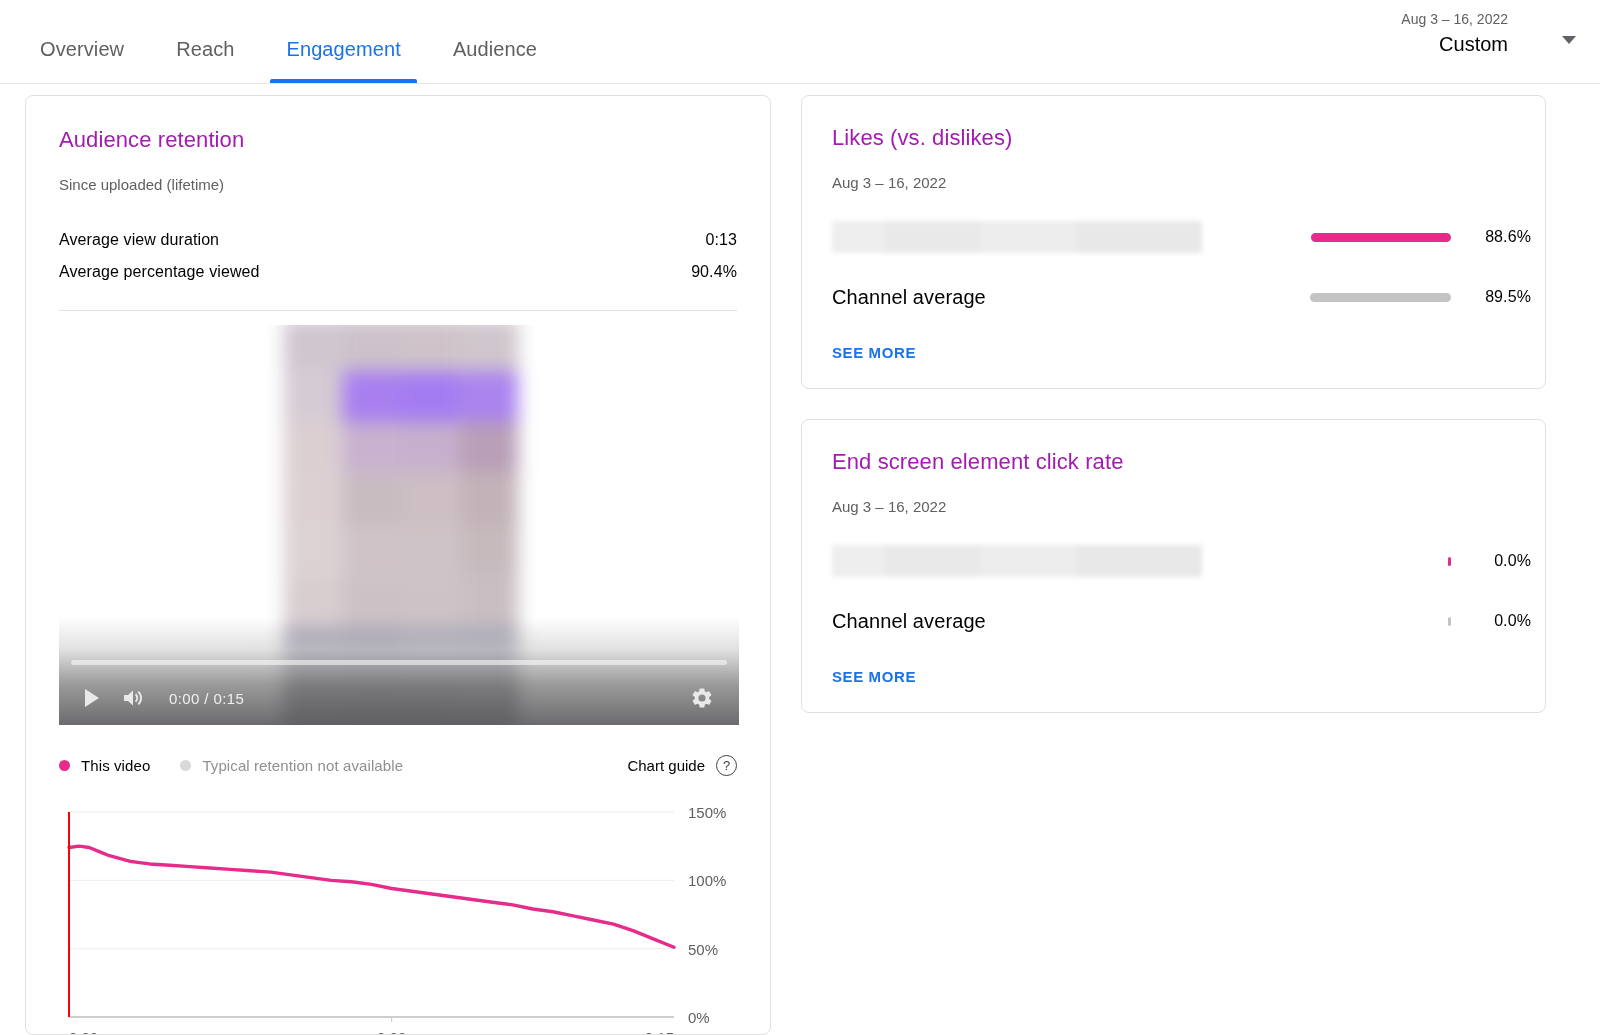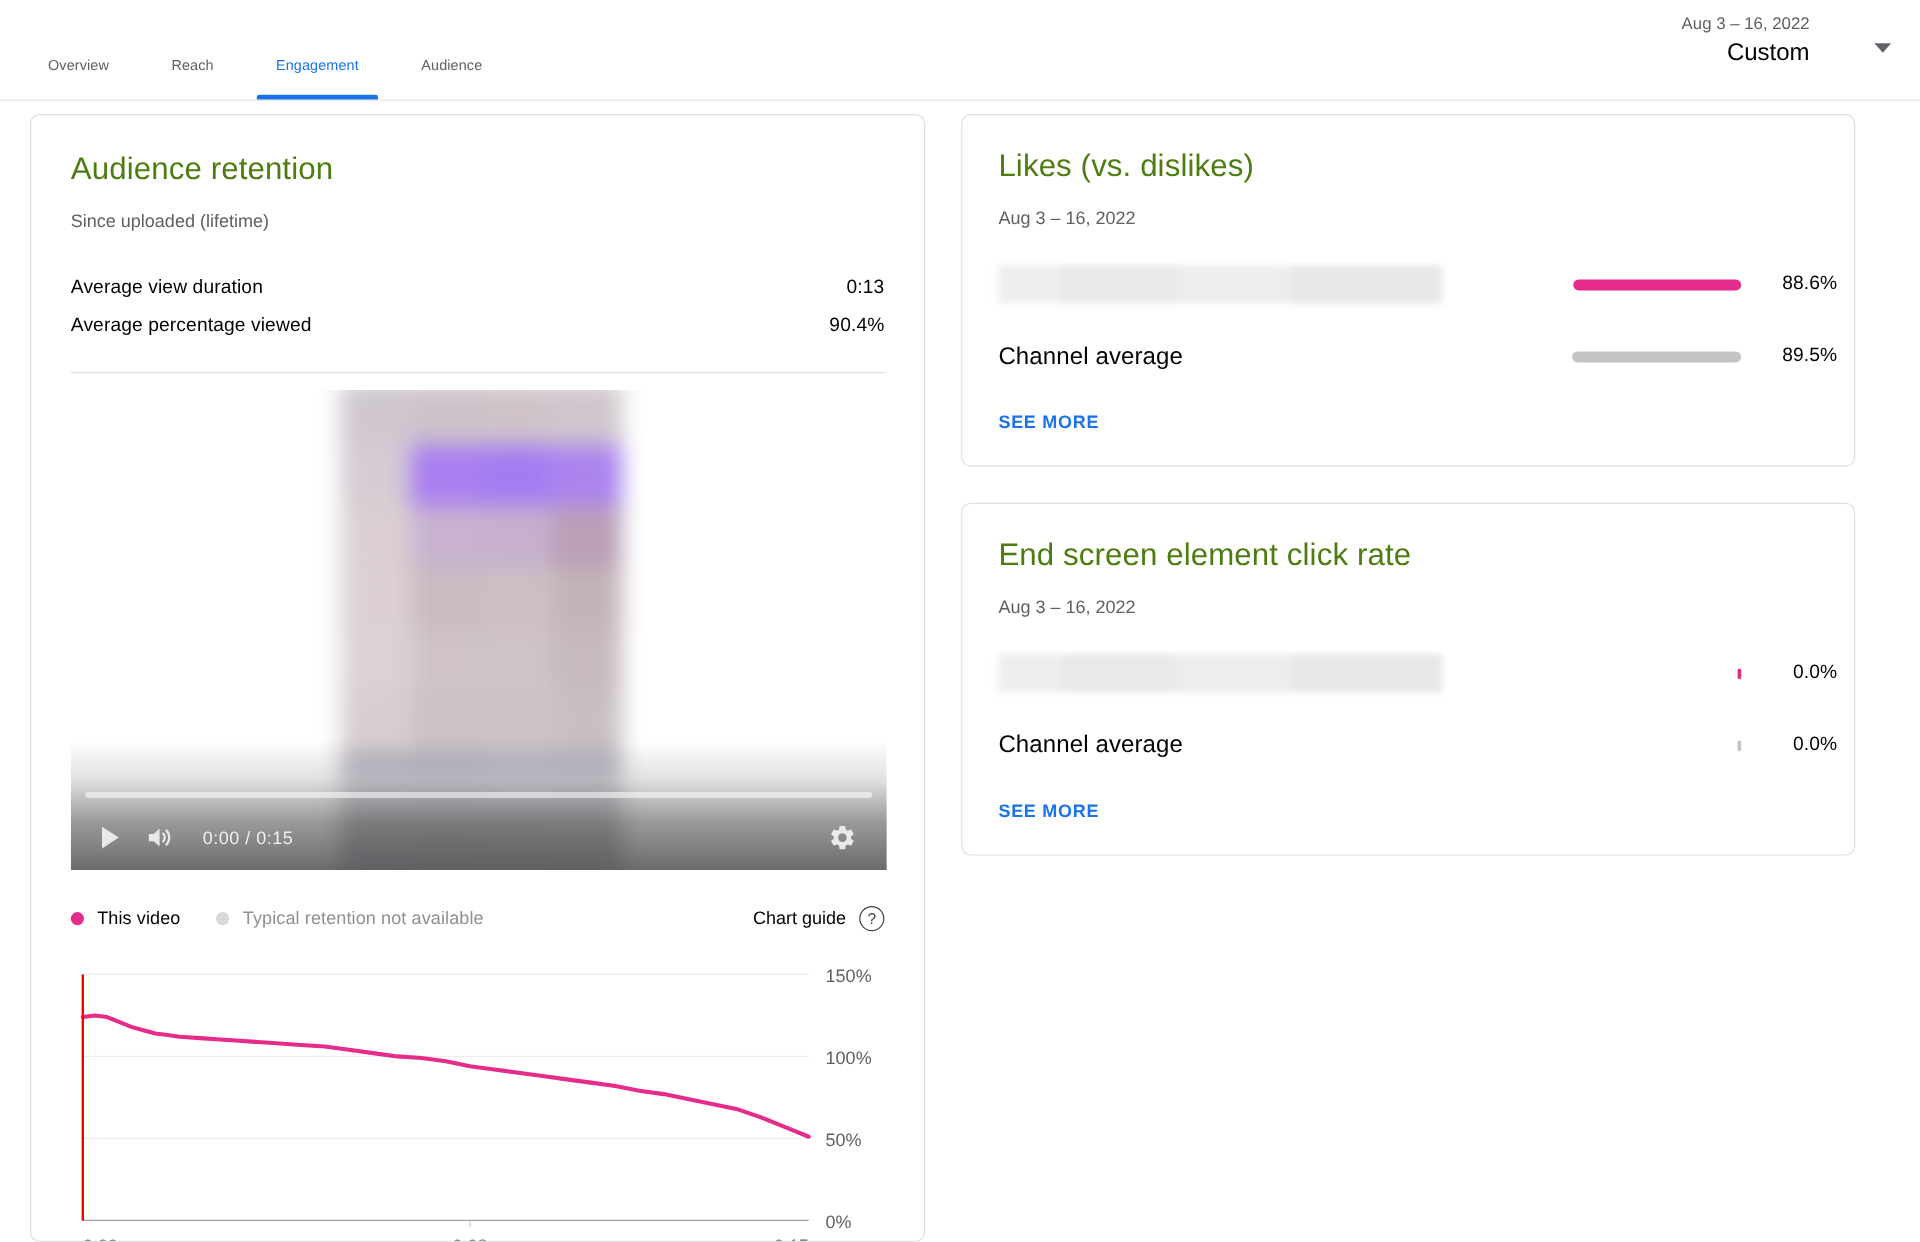--- a/index.html
+++ b/index.html
@@ -24,21 +24,21 @@
   .tabs {
     display: flex;
     align-items: flex-end;
     height: 100%;
     padding-left: 24px;
   }
   .tab {
     position: relative;
     padding: 0 16px 22px 16px;
     margin-right: 20px;
-    font-size: 12px;
+    font-size: 20px;
     letter-spacing: .1px;
     color: #606060;
     cursor: pointer;
     white-space: nowrap;
   }
   .tab.active { color: #1a73e8; font-weight: 400; }
   .tab.active::after {
     content: "";
     position: absolute;
     left: 0; right: 0; bottom: 0;
@@ -93,23 +93,23 @@
     border-radius: 8px;
   }
 
   
   .card-retention {
     height: 940px;
     padding: 30px 33px 0 33px;
     overflow: hidden;
   }
   .card-title {
-    font-size: 26px;
+    font-size: 22px;
     line-height: 28px;
-    color: #4d7c0f;
+    color: #a21caf;
     font-weight: 400;
     margin: 0;
     letter-spacing: .1px;
   }
   .card-sub {
     font-size: 15px;
     line-height: 22px;
     color: #606060;
     margin-top: 20px;
   }

